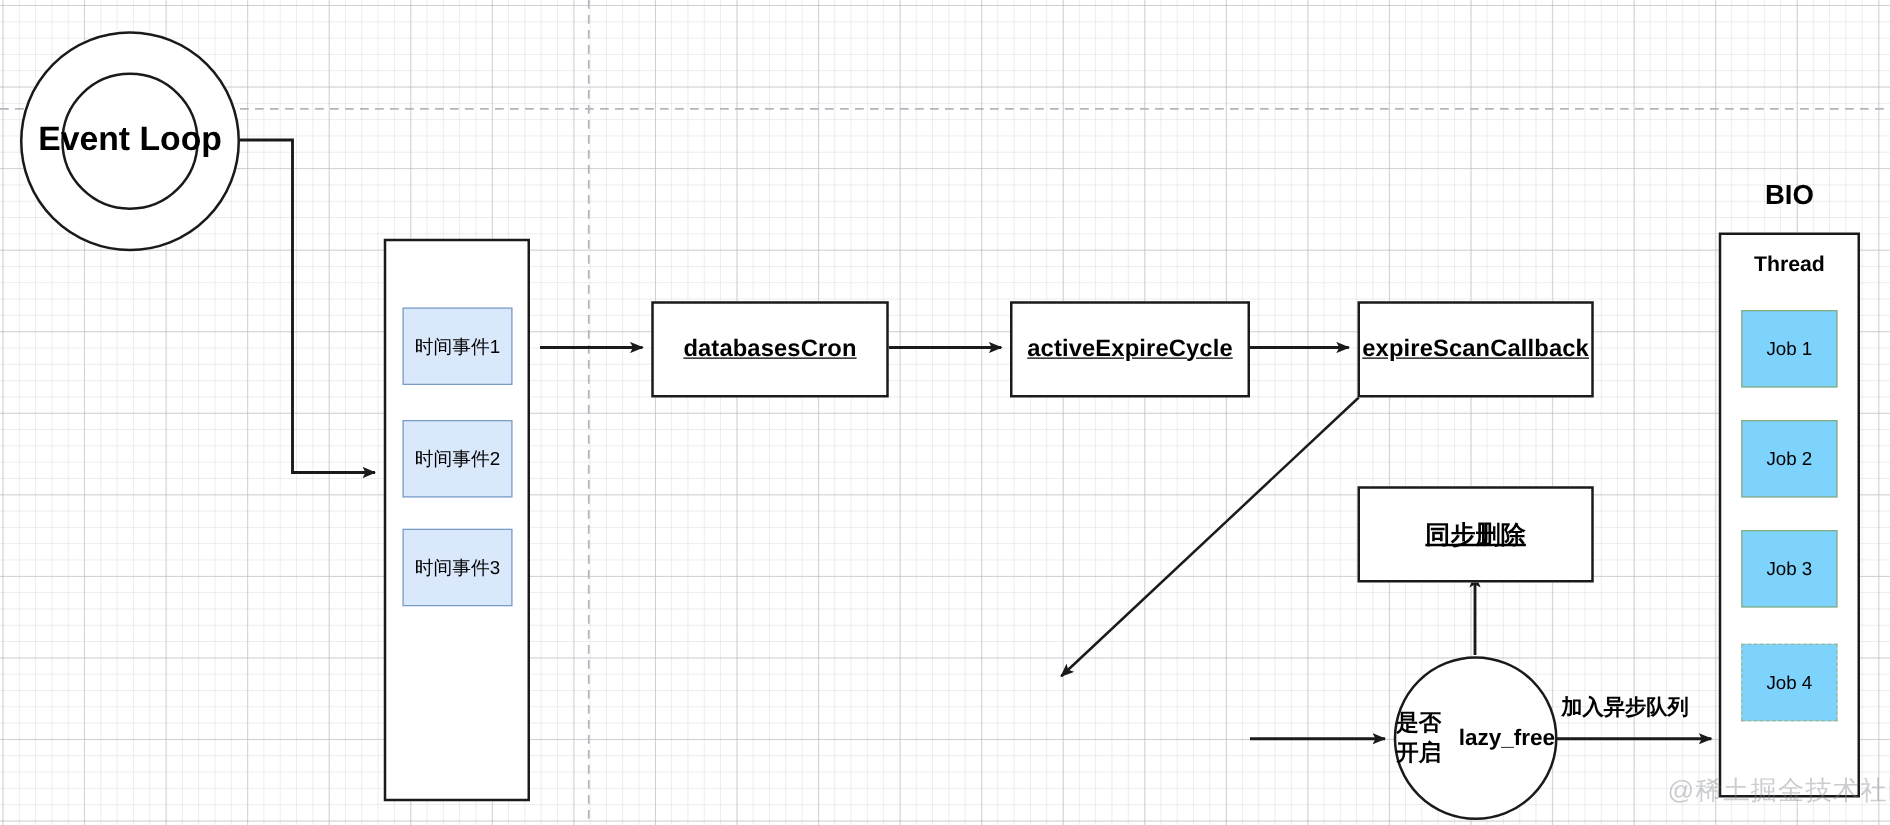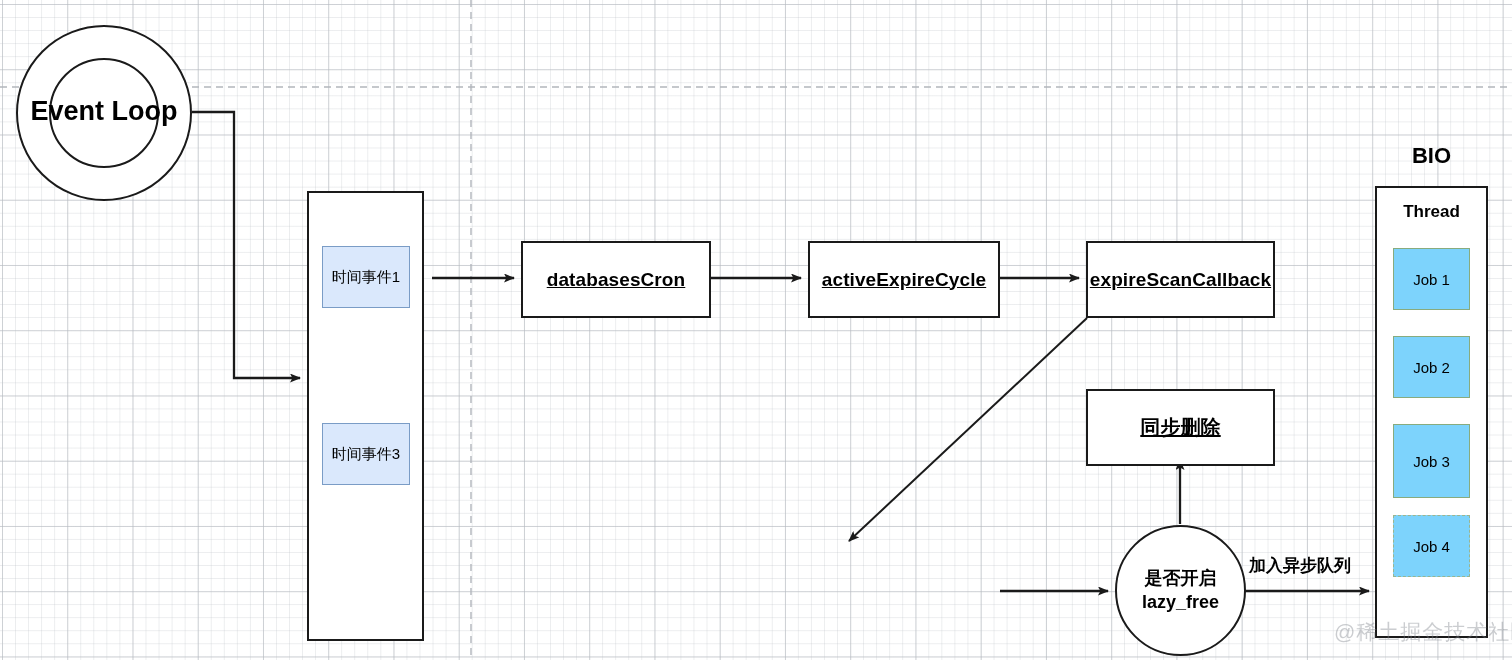--- a/index.html
+++ b/index.html
@@ -93,21 +93,20 @@
     white-space: nowrap;
     text-align: center;
   }
   .decision-circle {
     position: absolute;
     border: 2px solid #1a1a1a;
     border-radius: 50%;
     background: #ffffff;
     box-sizing: border-box;
     display: flex;
-    flex-direction: column;
     align-items: center;
     justify-content: center;
     font-size: 18px;
     font-weight: bold;
     line-height: 1.28;
     color: #000000;
   }
   .bio-title {
     position: absolute;
     font-size: 22px;
@@ -190,20 +189,21 @@
 
     <line x1="1245" y1="591" x2="1369" y2="591" stroke="#1a1a1a" stroke-width="2.3" marker-end="url(#arrowhead)"></line>
   </svg>
 
   <div class="ring-outer" style="left:16px; top:25px; width:176px; height:176px;"></div>
   <div class="ring-inner" style="left:49px; top:58px; width:110px; height:110px;"></div>
   <div class="ring-label" style="left:0px; top:96px; width:208px;">Event Loop</div>
 
   <div class="node queue-container" style="left:307px; top:191px; width:117px; height:450px;">
     <div class="event-item" style="left:13px; top:53px; width:88px; height:62px;">时间事件1</div>
+    <div class="event-item" style="left:13px; top:143px; width:88px; height:62px;">时间事件2</div>
     <div class="event-item" style="left:13px; top:230px; width:88px; height:62px;">时间事件3</div>
   </div>
 
   <div class="node proc-box" style="left:521px; top:241px; width:190px; height:77px;">databasesCron</div>
 
   <div class="node proc-box" style="left:808px; top:241px; width:192px; height:77px;">activeExpireCycle</div>
 
   <div class="node proc-box" style="left:1086px; top:241px; width:189px; height:77px;">expireScanCallback</div>
 
   <div class="node proc-box cn-box" style="left:1086px; top:389px; width:189px; height:77px;">同步删除</div>
@@ -216,19 +216,19 @@
 
   <div class="edge-label" style="left:1249px; top:554px;">加入异步队列</div>
 
   <div class="bio-title" style="left:1375px; top:143px; width:113px;">BIO</div>
 
   <div class="bio-panel" style="left:1375px; top:186px; width:113px; height:452px;">
     <div class="bio-thread-label" style="left:0px; top:14px; width:109px;">Thread</div>
 
     <div class="job-box" style="left:16px; top:60px; width:77px; height:62px;">Job 1</div>
     <div class="job-box" style="left:16px; top:148px; width:77px; height:62px;">Job 2</div>
-    <div class="job-box" style="left:16px; top:236px; width:77px; height:74px;">Job 3</div>
+    <div class="job-box" style="left:16px; top:236px; width:77px; height:62px;">Job 3</div>
     <div class="job-box pending" style="left:16px; top:327px; width:77px; height:62px;">Job 4</div>
   </div>
 
   <div class="watermark" style="left:1334px; top:618px;">@稀土掘金技术社区</div>
 
 </div>
 
 </body></html>

